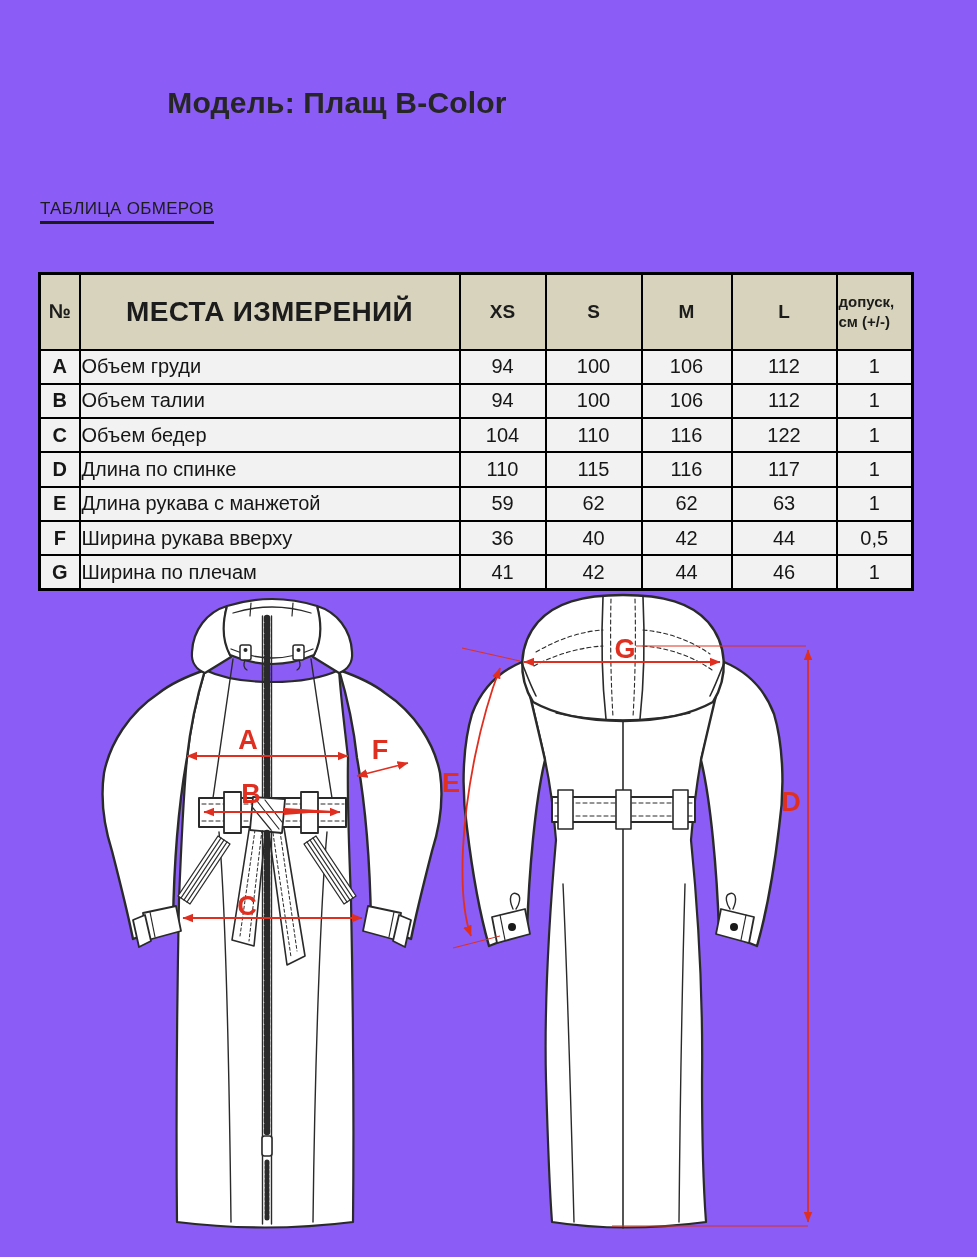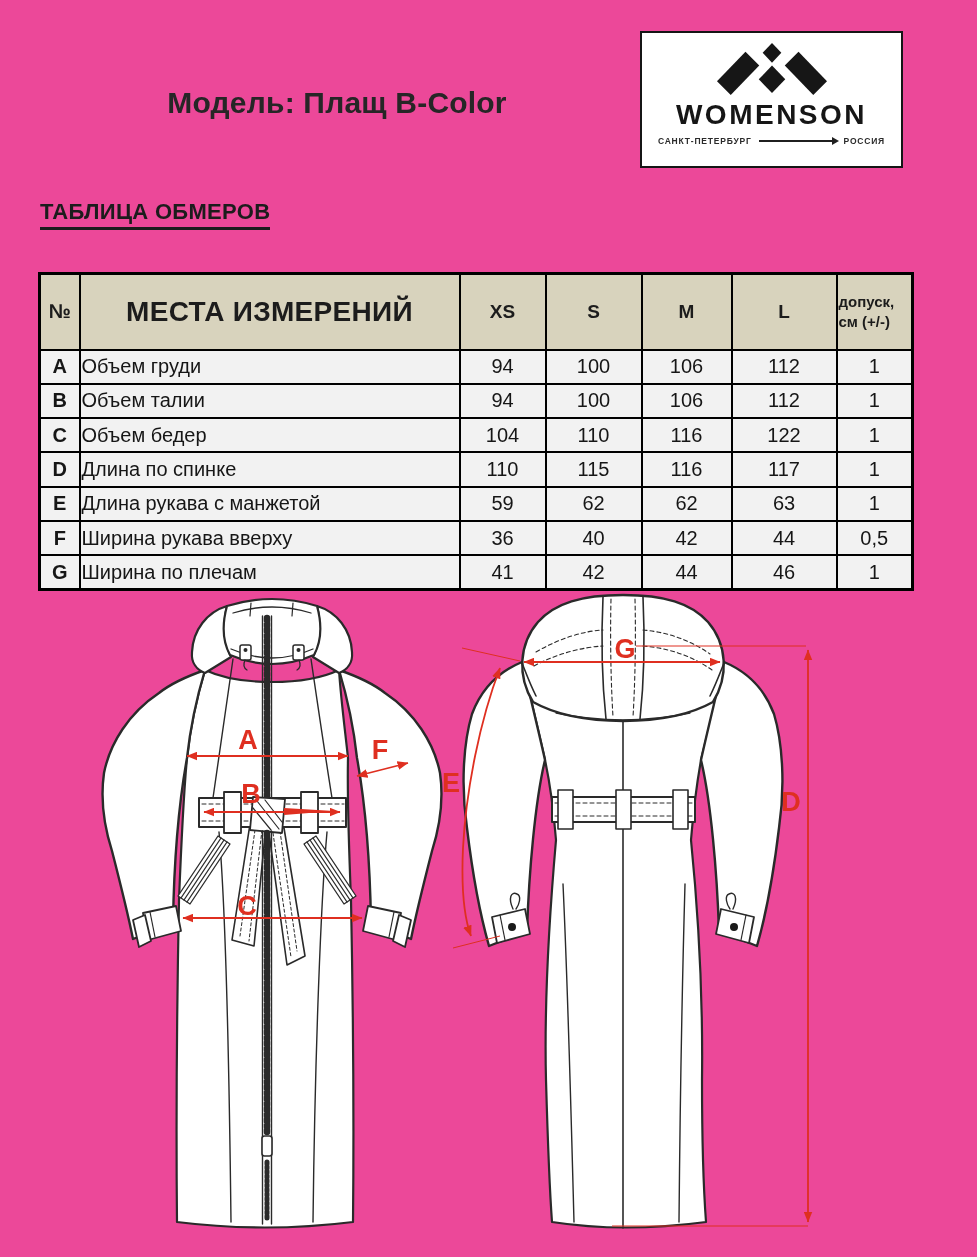--- a/index.html
+++ b/index.html
@@ -1,19 +1,19 @@
 <!DOCTYPE html>
 <html><head>
 <meta charset="utf-8">
 <style>
   html,body{margin:0;padding:0;}
   .page{
     position:relative;
     width:977px;height:1257px;
-    background:#ec4899;
+    background:#8b5cf6;
     font-family:"Liberation Sans",sans-serif;
     color:#111;
     overflow:hidden;
   }
   
   .doc-title{
     position:absolute;left:97px;top:86px;width:480px;
     text-align:center;
     font-size:30px;font-weight:700;color:#262626;
     letter-spacing:0.2px;
@@ -35,21 +35,21 @@
     width:100%;
   }
   .tag-arrow{position:relative;width:78px;height:1.5px;background:#1f1f1f;display:inline-block;}
   .tag-arrow::after{
     content:'';position:absolute;right:-2px;top:-3.2px;
     border-left:7px solid #1f1f1f;border-top:4px solid transparent;border-bottom:4px solid transparent;
   }
   
   .section-heading{
     position:absolute;left:40px;top:199px;
-    font-size:22px;font-weight:700;color:#1c1c1c;
+    font-size:17px;font-weight:400;color:#1c1c1c;
     border-bottom:3px solid #1c1c1c;padding-bottom:2px;
     letter-spacing:0.3px;
   }
   
   table.size-table{
     position:absolute;left:38px;top:272px;width:873px;
     border-collapse:collapse;table-layout:fixed;
     border:3px solid #000;
   }
   .size-table th,.size-table td{
@@ -71,36 +71,20 @@
   
   .drawings{position:absolute;left:0;top:592px;}
 </style>
 </head>
 <body>
 
 <div class="page">
 
   <div class="doc-title">Модель: Плащ B-Color</div>
 
-  <div class="logo-box">
-    <svg class="logo-mark" width="118" height="56" viewBox="0 0 120 57">
-      <g fill="#161616">
-        <polygon points="60,1 69.5,11 60,21 50.5,11"></polygon>
-        <polygon points="4,40 33,10 47,24 18,54"></polygon>
-        <polygon points="116,40 87,10 73,24 102,54"></polygon>
-        <polygon points="60,24 73.5,38 60,52 46.5,38"></polygon>
-      </g>
-    </svg>
-    <div class="brand-name">WOMENSON</div>
-    <div class="tagline">
-      <span>САНКТ-ПЕТЕРБУРГ</span>
-      <span class="tag-arrow"></span>
-      <span>РОССИЯ</span>
-    </div>
-  </div>
 
   <div class="section-heading">ТАБЛИЦА ОБМЕРОВ</div>
 
   <table class="size-table">
     <colgroup>
       <col style="width:40px">
         <col style="width:380px">
       <col style="width:86px">
         <col style="width:96px">
         <col style="width:90px">

